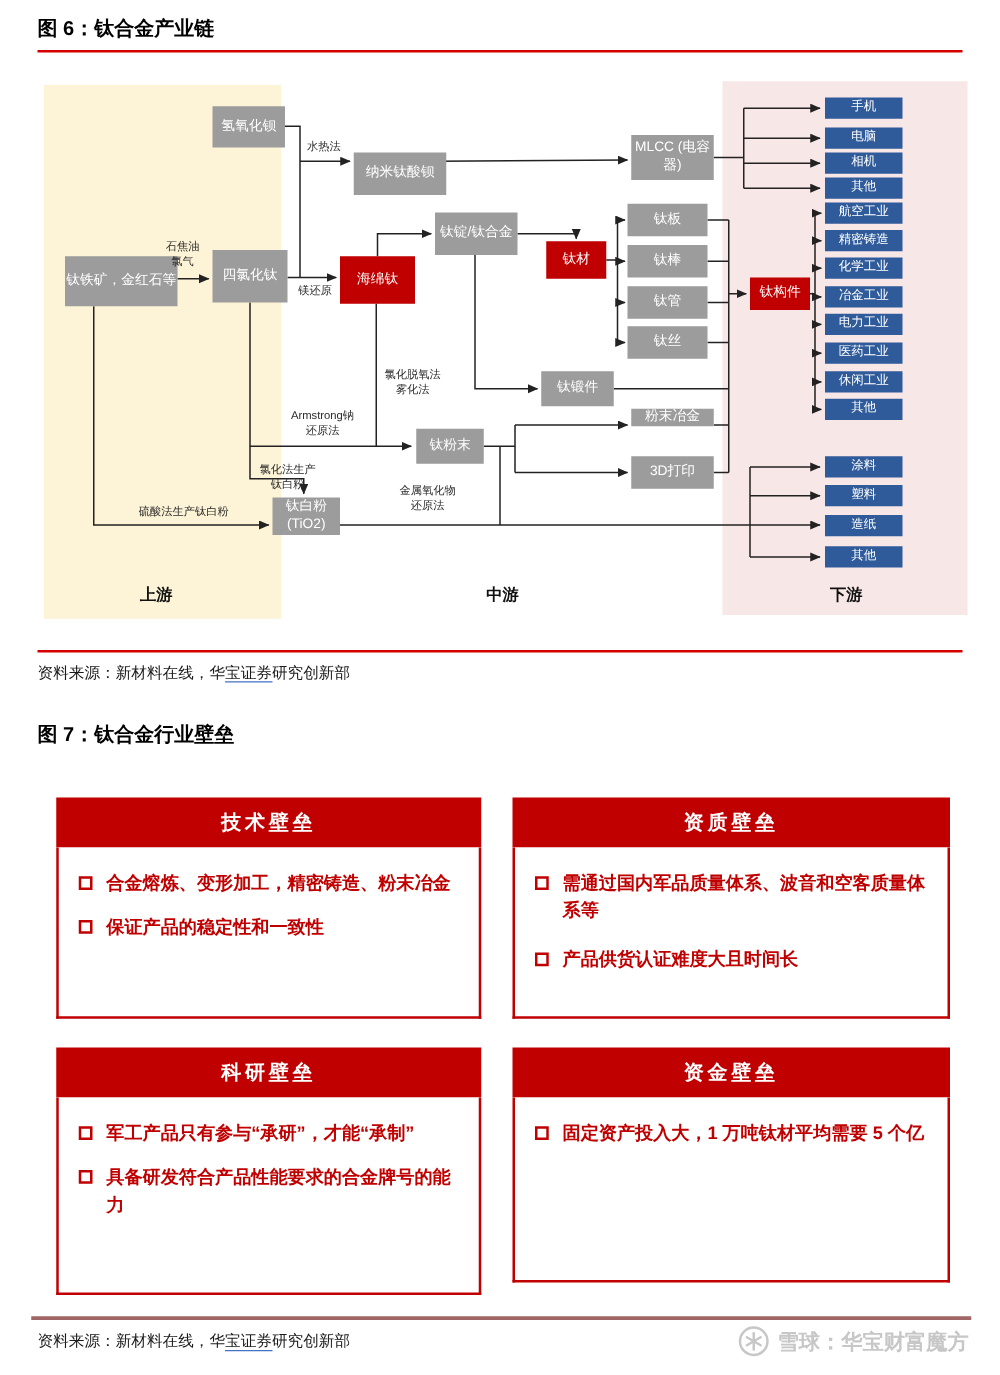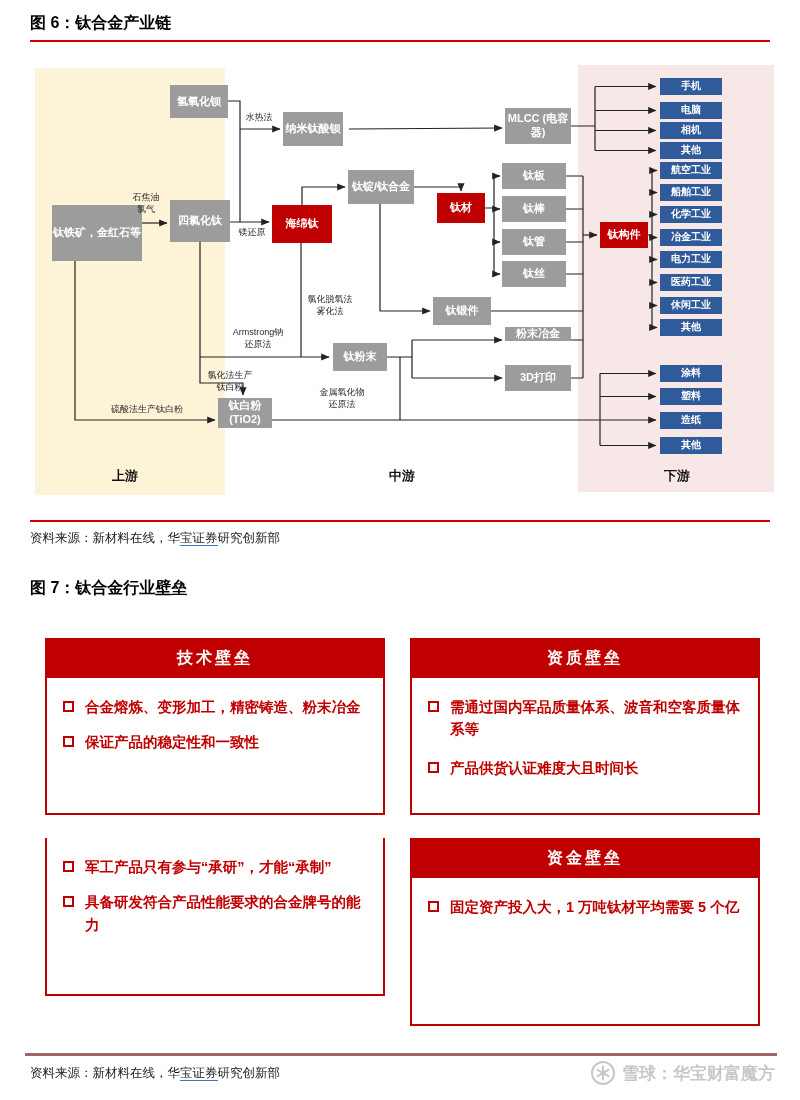--- a/index.html
+++ b/index.html
@@ -9,21 +9,21 @@
   .figtitle { position:absolute; left:30px; font-size:16px; font-weight:bold; color:#000; }
   .rule-red { position:absolute; left:30px; width:740px; height:2px; background:#d40000; }
   .rule-brown { position:absolute; left:25px; width:752px; height:3px; background:#a06666; }
 
   
   .diagram { position:absolute; left:0; top:65px; width:800px; height:430px; }
   .panel { position:absolute; }
   .panel.yellow { background:#fdf3d6; }
   .panel.pink { background:#f8e7e7; }
   .node { position:absolute; display:flex; align-items:center; justify-content:center;
-          text-align:center; font-weight:bold; color:#fff; line-height:1.25; }
+          text-align:center; font-weight:normal; color:#fff; line-height:1.25; }
   .node.gray { background:#9c9c9c; font-size:11px; }
   .node.red  { background:#c00000; font-size:11px; }
   .node.blue { background:#2f5b9b; font-size:10px; }
   .lbl { position:absolute; font-size:9px; color:#2b2b2b; text-align:center; line-height:1.35; }
   .sec { position:absolute; font-size:13px; font-weight:bold; color:#111; }
   svg.wires { position:absolute; left:0; top:0; }
 
   
   .src { position:absolute; left:30px; font-size:12.5px; color:#1a1a1a; }
   .src .lnk { border-bottom:1.5px solid #4472c4; }
@@ -120,23 +120,23 @@
 
         <path d="M272,355 L656,355" marker-end="url(#arr)"></path>
         <path d="M600,308.5 L600,380.5"></path>
         <path d="M600,308.5 L656,308.5" marker-end="url(#arr)"></path>
         <path d="M600,331.5 L656,331.5" marker-end="url(#arr)"></path>
         <path d="M600,380.5 L656,380.5" marker-end="url(#arr)"></path>
       </g>
     </svg>
 
     <div class="node gray" style="left:170px;top:20px;width:58px;height:33px">氢氧化钡</div>
-    <div class="node gray" style="left:283px;top:47px;width:60px;height:34px">纳米钛酸钡</div>
+    <div class="node gray" style="left:283px;top:57px;width:74px;height:34px">纳米钛酸钡</div>
     <div class="node gray" style="left:505px;top:43px;width:66px;height:36px">MLCC (电容器)</div>
-    <div class="node gray" style="left:52px;top:140px;width:90px;height:56px">钛铁矿，金红石等</div>
+    <div class="node gray" style="left:52px;top:140px;width:90px;height:40px">钛铁矿，金红石等</div>
     <div class="node gray" style="left:170px;top:135px;width:60px;height:42px">四氯化钛</div>
     <div class="node red" style="left:272px;top:140px;width:60px;height:38px">海绵钛</div>
     <div class="node gray" style="left:348px;top:105px;width:66px;height:34px">钛锭/钛合金</div>
     <div class="node red" style="left:437px;top:128px;width:48px;height:30px">钛材</div>
     <div class="node gray" style="left:502px;top:98px;width:64px;height:26px">钛板</div>
     <div class="node gray" style="left:502px;top:131px;width:64px;height:26px">钛棒</div>
     <div class="node gray" style="left:502px;top:164px;width:64px;height:26px">钛管</div>
     <div class="node gray" style="left:502px;top:196px;width:64px;height:26px">钛丝</div>
     <div class="node gray" style="left:433px;top:232px;width:58px;height:28px">钛锻件</div>
     <div class="node gray" style="left:333px;top:278px;width:54px;height:28px">钛粉末</div>
@@ -144,21 +144,21 @@
     <div class="node gray" style="left:505px;top:300px;width:66px;height:26px">3D打印</div>
     <div class="node gray" style="left:218px;top:333px;width:54px;height:30px">钛白粉 (TiO2)</div>
     <div class="node red" style="left:600px;top:157px;width:48px;height:26px">钛构件</div>
 
     <div class="node blue" style="left:660px;top:13px;width:62px;height:17px">手机</div>
     <div class="node blue" style="left:660px;top:37px;width:62px;height:17px">电脑</div>
     <div class="node blue" style="left:660px;top:57px;width:62px;height:17px">相机</div>
     <div class="node blue" style="left:660px;top:77px;width:62px;height:17px">其他</div>
 
     <div class="node blue" style="left:660px;top:97px;width:62px;height:17px">航空工业</div>
-    <div class="node blue" style="left:660px;top:119px;width:62px;height:17px">船舶工业</div>
+    <div class="node blue" style="left:660px;top:119px;width:62px;height:17px">精密铸造</div>
     <div class="node blue" style="left:660px;top:141px;width:62px;height:17px">化学工业</div>
     <div class="node blue" style="left:660px;top:164px;width:62px;height:17px">冶金工业</div>
     <div class="node blue" style="left:660px;top:186px;width:62px;height:17px">电力工业</div>
     <div class="node blue" style="left:660px;top:209px;width:62px;height:17px">医药工业</div>
     <div class="node blue" style="left:660px;top:232px;width:62px;height:17px">休闲工业</div>
     <div class="node blue" style="left:660px;top:254px;width:62px;height:17px">其他</div>
 
     <div class="node blue" style="left:660px;top:300px;width:62px;height:17px">涂料</div>
     <div class="node blue" style="left:660px;top:323px;width:62px;height:17px">塑料</div>
     <div class="node blue" style="left:660px;top:347px;width:62px;height:17px">造纸</div>
@@ -222,20 +222,21 @@
           <span>需通过国内军品质量体系、波音和空客质量体系等</span>
         </div>
       <div class="item" style="margin-top:16px">
           <span class="sq"></span>
           <span>产品供货认证难度大且时间长</span>
         </div>
     </div>
   </div>
 
   <div class="card" style="left:45px;top:838px;width:340px">
+    <div class="card-h">科研壁垒</div>
     <div class="card-b" style="height:158px">
       <div class="item">
           <span class="sq"></span>
           <span>军工产品只有参与“承研”，才能“承制”</span>
         </div>
       <div class="item">
           <span class="sq"></span>
           <span>具备研发符合产品性能要求的合金牌号的能力</span>
         </div>
     </div>

